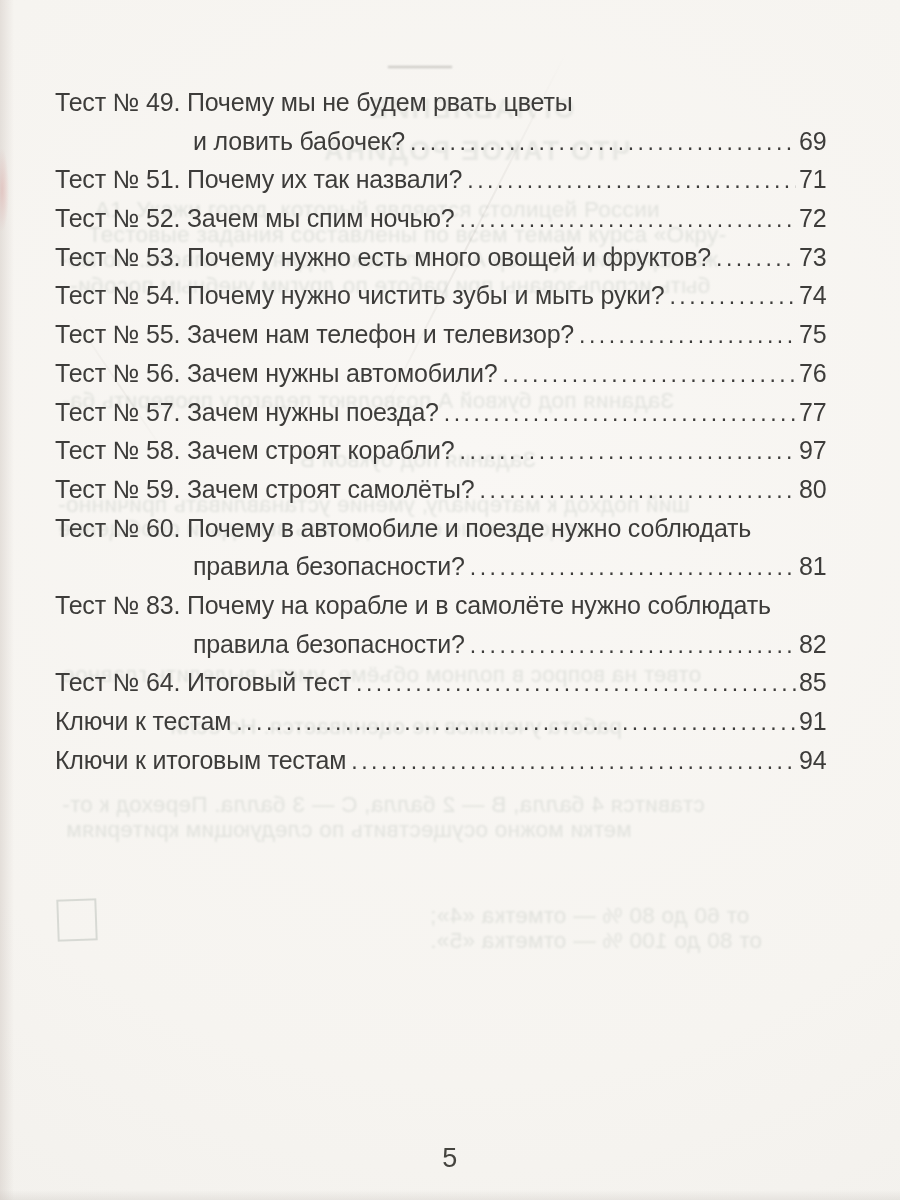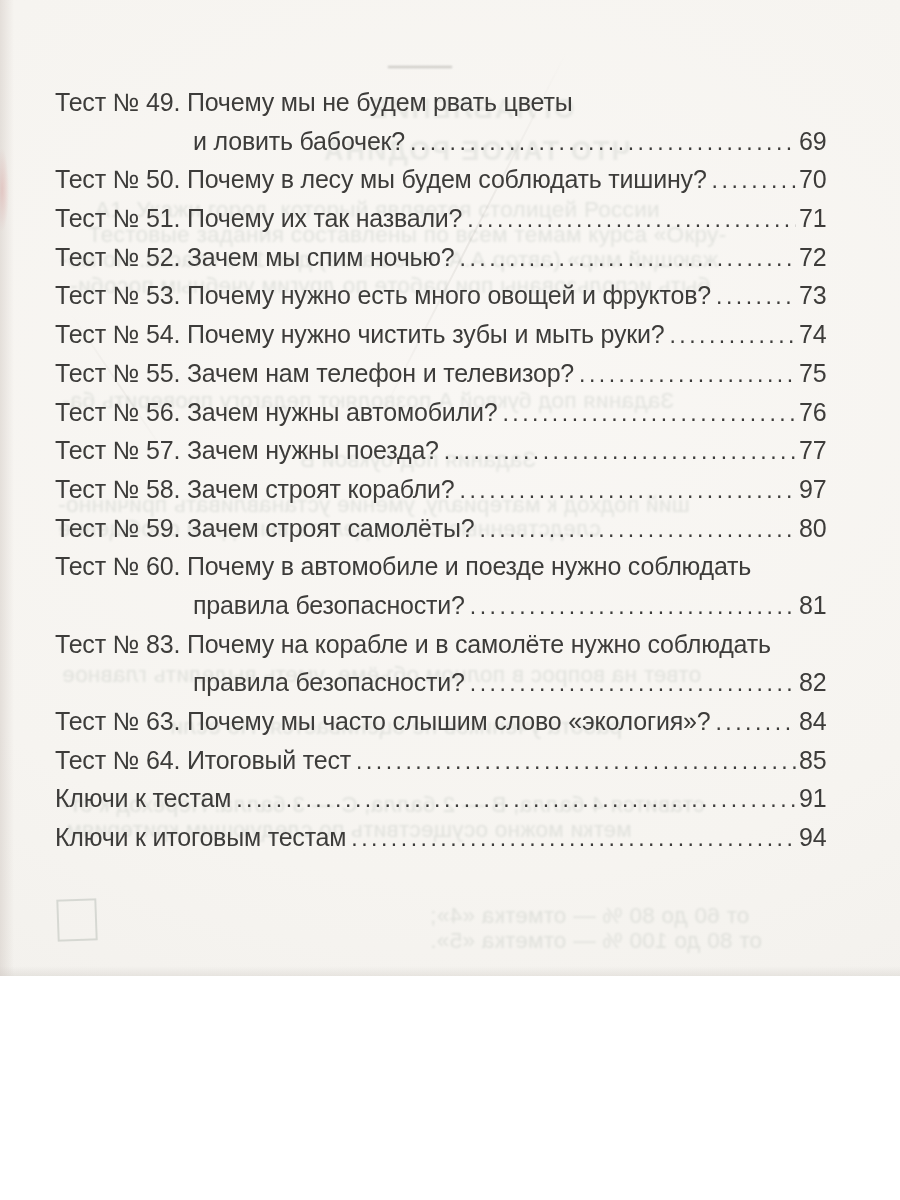--- a/index.html
+++ b/index.html
@@ -1,17 +1,17 @@
 <!DOCTYPE html>
 <html><head>
 <meta charset="utf-8">
 <style>
   html,body{margin:0;padding:0;}
   .page{
-    position:relative;width:900px;height:976px;overflow:hidden;
+    position:relative;width:900px;height:1200px;overflow:hidden;
     background:
       radial-gradient(130% 95% at 52% 38%, #f9f7f4 0%, #f6f4f0 55%, #f0eeea 100%);
     font-family:"Liberation Sans","DejaVu Sans",sans-serif;
     color:#3d3c3a;
   }
   
   .page::before{
     content:"";position:absolute;inset:0;pointer-events:none;
     background:
       linear-gradient(90deg, rgba(205,196,190,.45) 0px, rgba(205,196,190,0) 14px),
@@ -87,25 +87,20 @@
       <div class="toc-row">
     <span class="toc-text">Тест № 49. Почему мы не будем рвать цветы</span>
 
   </div>
       <div class="toc-row indent">
     <span class="toc-text">и ловить бабочек?</span>
     <span class="leader"></span>
     <span class="pagenum">69</span>
   </div>
       <div class="toc-row">
-    <span class="toc-text">Тест № 50. Почему в лесу мы будем соблюдать тишину?</span>
-    <span class="leader"></span>
-    <span class="pagenum">70</span>
-  </div>
-      <div class="toc-row">
     <span class="toc-text">Тест № 51. Почему их так назвали?</span>
     <span class="leader"></span>
     <span class="pagenum">71</span>
   </div>
       <div class="toc-row">
     <span class="toc-text">Тест № 52. Зачем мы спим ночью?</span>
     <span class="leader"></span>
     <span class="pagenum">72</span>
   </div>
       <div class="toc-row">
@@ -155,25 +150,20 @@
       <div class="toc-row">
     <span class="toc-text">Тест № 83. Почему на корабле и в самолёте нужно соблюдать</span>
 
   </div>
       <div class="toc-row indent">
     <span class="toc-text">правила безопасности?</span>
     <span class="leader"></span>
     <span class="pagenum">82</span>
   </div>
       <div class="toc-row">
-    <span class="toc-text">Тест № 63. Почему мы часто слышим слово «экология»?</span>
-    <span class="leader"></span>
-    <span class="pagenum">84</span>
-  </div>
-      <div class="toc-row">
     <span class="toc-text">Тест № 64. Итоговый тест</span>
     <span class="leader"></span>
     <span class="pagenum">85</span>
   </div>
       <div class="toc-row">
     <span class="toc-text">Ключи к тестам </span>
     <span class="leader"></span>
     <span class="pagenum">91</span>
   </div>
       <div class="toc-row">

